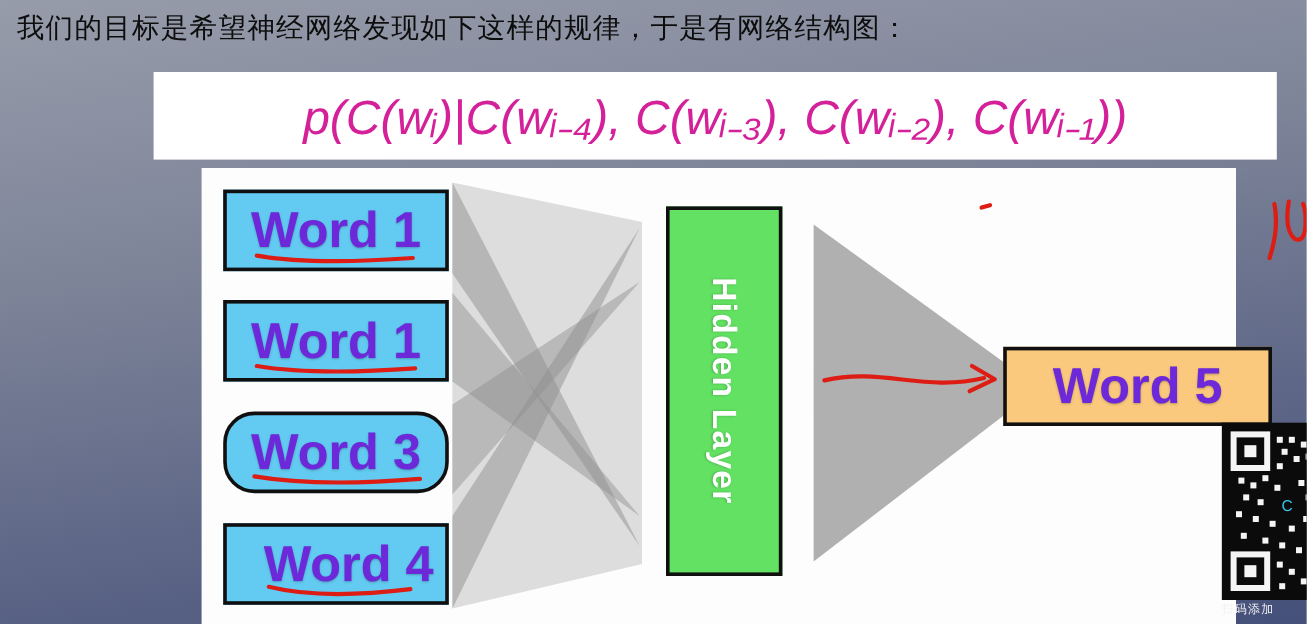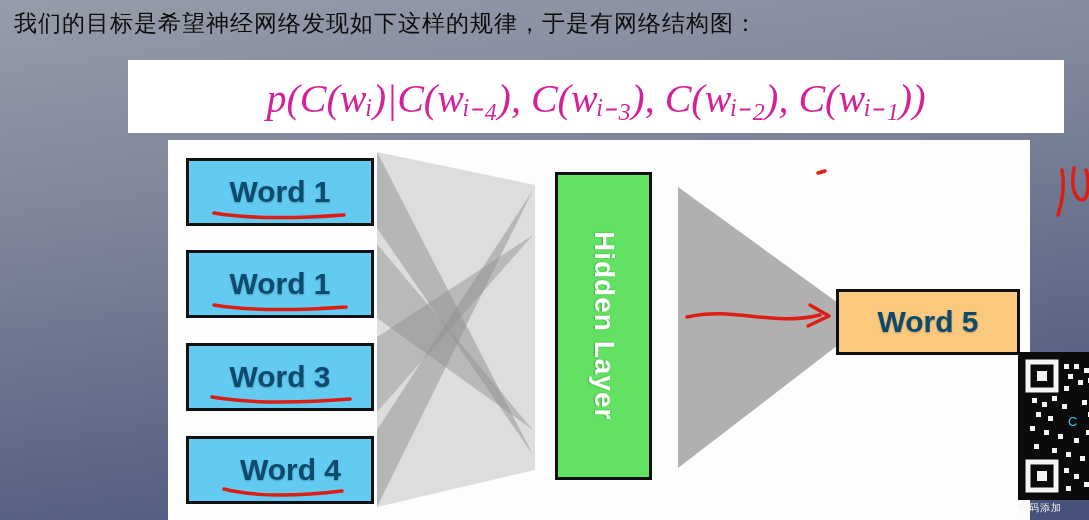--- a/index.html
+++ b/index.html
@@ -14,21 +14,21 @@
     position:absolute;left:14px;top:8px;
     font-size:23px;font-weight:400;color:#0d0d0d;
     letter-spacing:1px;
   }
   .formula-box{
     position:absolute;left:128px;top:60px;width:936px;height:73px;
     background:#ffffff;
     display:flex;align-items:center;justify-content:center;
   }
   .formula{
-    font-family:Liberation Serif, serif;
+    font-family:Liberation Sans, sans-serif;
     font-style:italic;
     font-size:40px;
     color:var(--formula,#d4219a);
     white-space:nowrap;
   }
   .panel{
     position:absolute;left:168px;top:140px;width:862px;height:380px;
     background:#fdfdfd;
     z-index:1;
   }
@@ -37,42 +37,42 @@
   }
   .wbox{
     position:absolute;left:186px;width:188px;height:68px;
     background:var(--input-box,#63cbf2);
     border:3px solid #101010;
     box-sizing:border-box;
     display:flex;align-items:center;justify-content:center;
     z-index:3;
   }
   .wbox span, .out-box span{
-    color:#0c4a6e;font-weight:bold;font-size:30px;
+    color:#6d28d9;font-weight:bold;font-size:42px;
     text-shadow:0 1px 2px rgba(0,0,0,.25);
     white-space:nowrap;
   }
-  .w1{top:158px;} .w2{top:250px;} .w3{top:343px;} .w4{top:436px;padding-left:21px;}
+  .w1{top:158px;} .w2{top:250px;} .w3{top:343px;border-radius:26px;} .w4{top:436px;padding-left:21px;}
   .hidden-box{
     position:absolute;left:555px;top:172px;width:97px;height:308px;
     background:var(--hidden-box,#62e162);
     border:3px solid #101010;
     box-sizing:border-box;
     display:flex;align-items:center;justify-content:center;
     z-index:3;
   }
   .hidden-box span{
     writing-mode:vertical-rl;
     color:#ffffff;font-weight:bold;font-size:28px;
     letter-spacing:1px;
     text-shadow:0 1px 2px rgba(0,0,0,.25);
     white-space:nowrap;
   }
   .out-box{
-    position:absolute;left:836px;top:289px;width:184px;height:66px;
+    position:absolute;left:836px;top:289px;width:224px;height:66px;
     background:var(--output-box,#fac97d);
     border:3px solid #101010;
     box-sizing:border-box;
     display:flex;align-items:center;justify-content:center;
     z-index:3;
   }
   svg.annotations{
     position:absolute;left:0;top:0;z-index:4;pointer-events:none;
   }
   .red-stroke{

